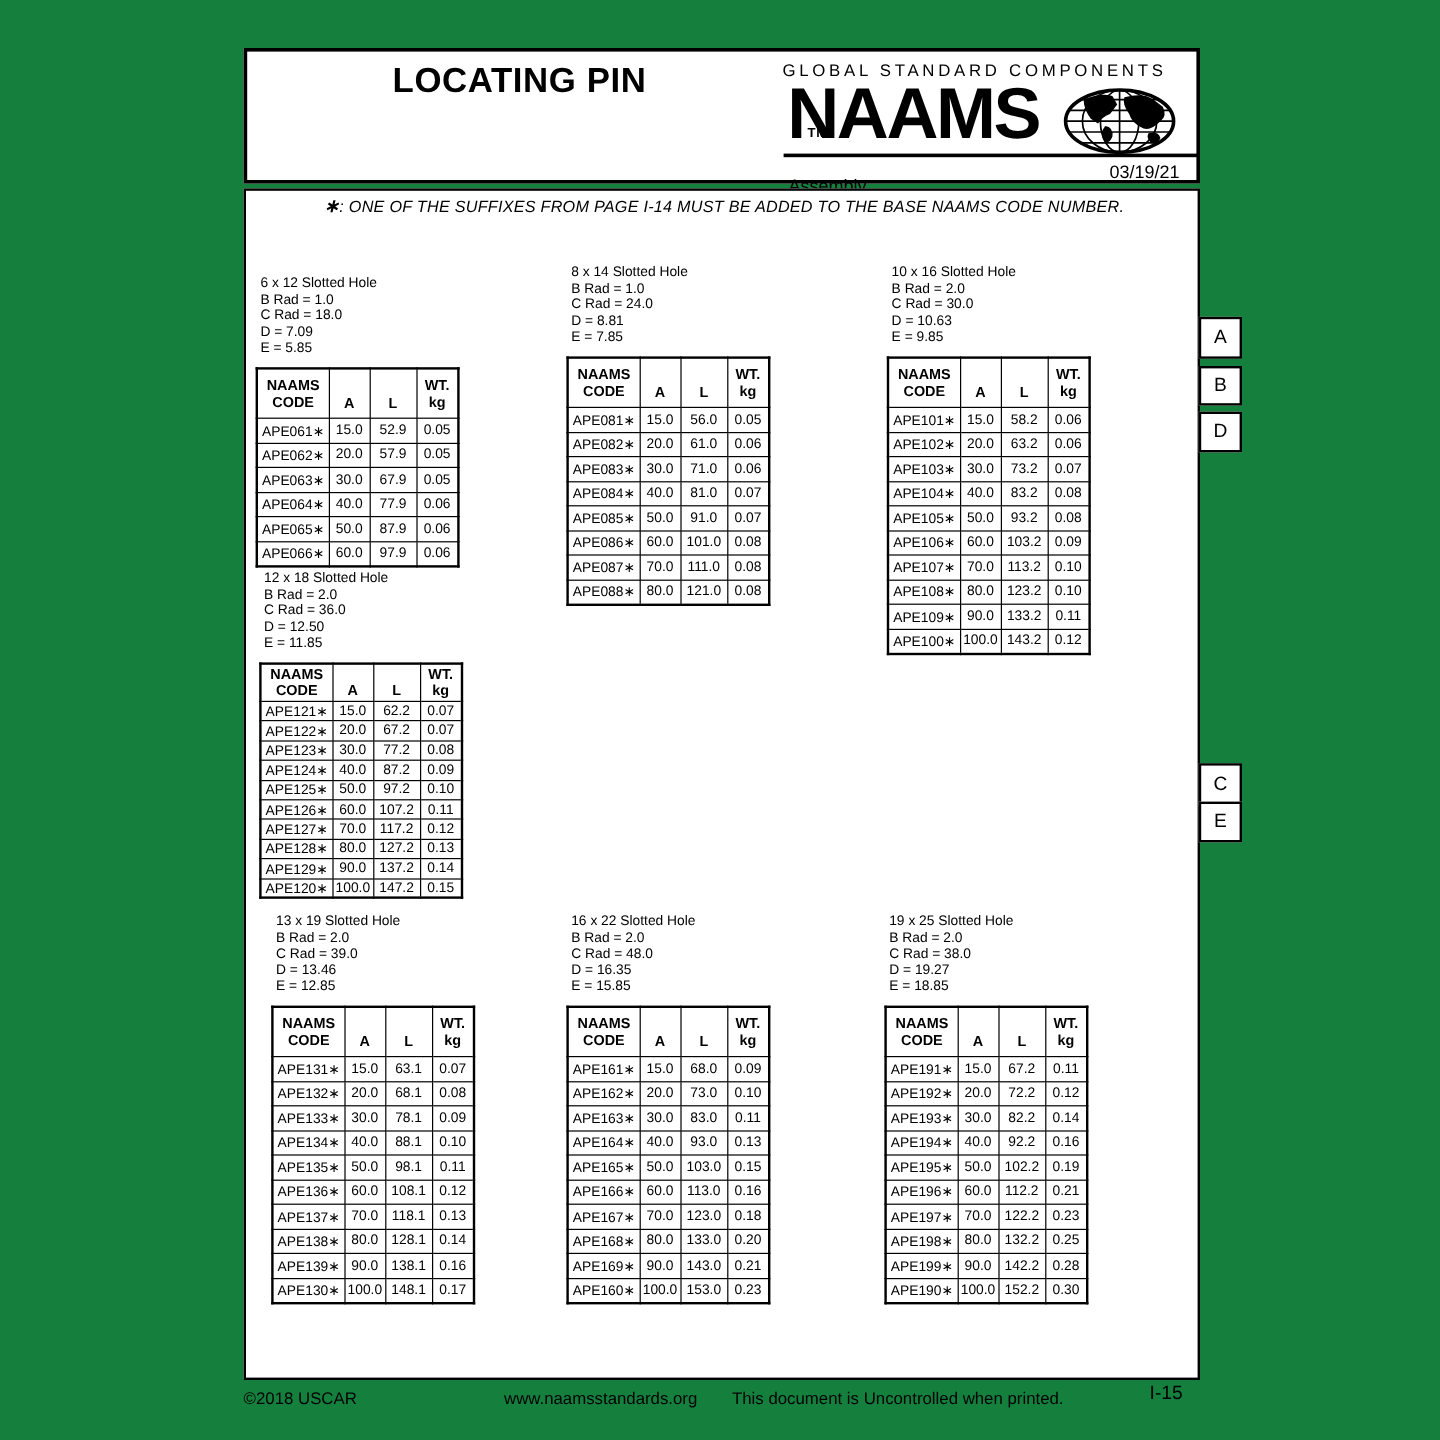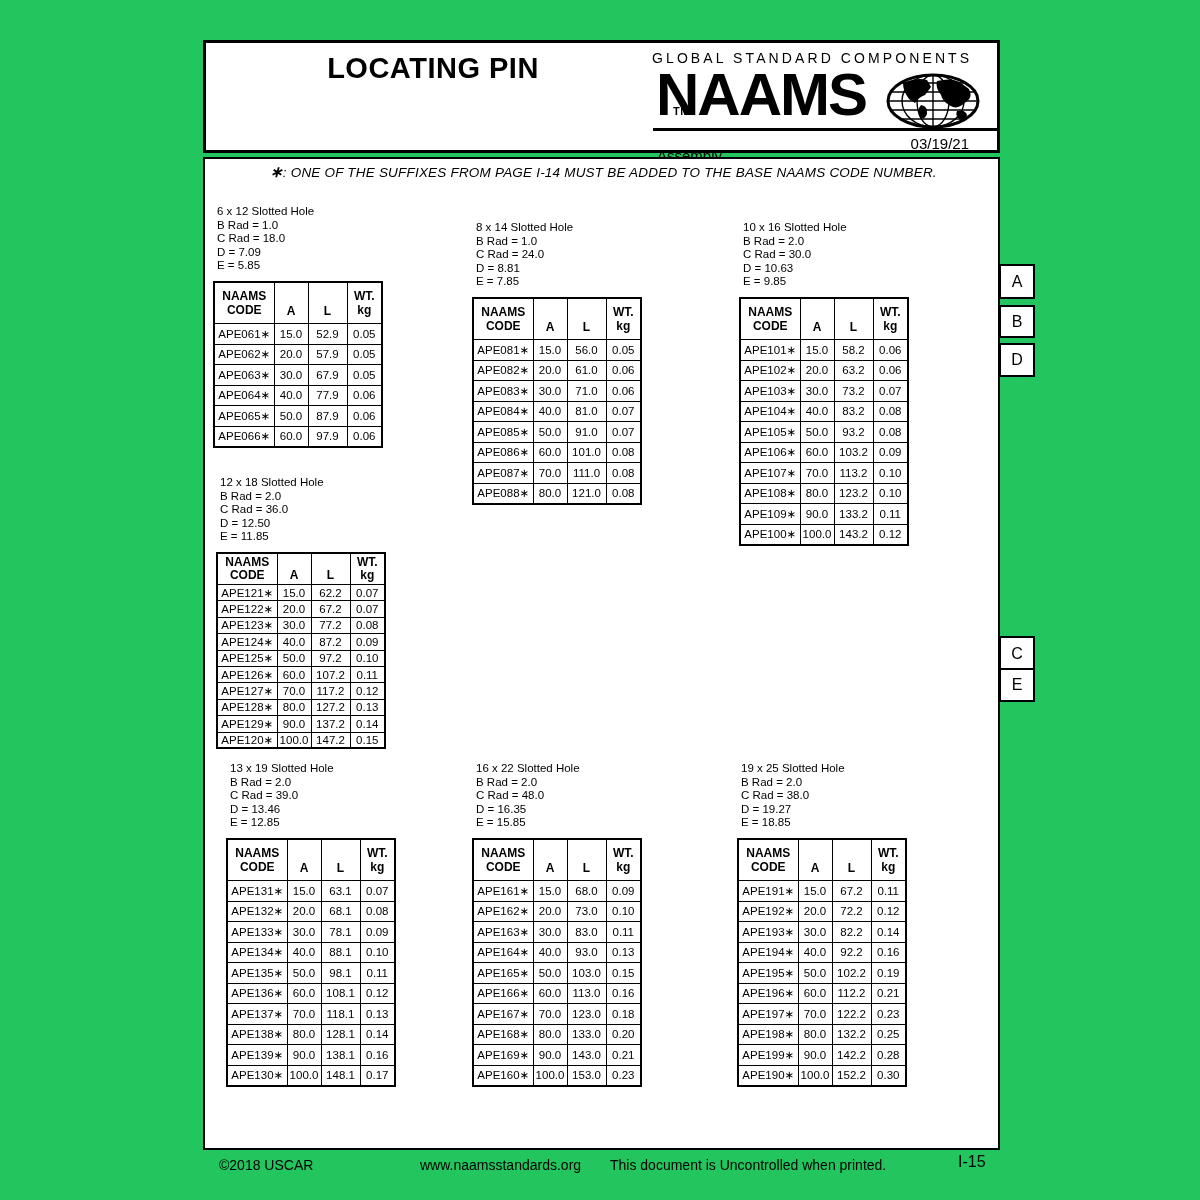--- a/index.html
+++ b/index.html
@@ -1,20 +1,20 @@
 <!DOCTYPE html>
 <html><head>
 <meta charset="utf-8">
 <style>
   html,body{margin:0;padding:0;}
   body{
     width:1200px;height:1200px;background:#ffffff;color:#000;
     font-family:"Liberation Sans", sans-serif;position:relative;overflow:hidden;
   }
-  .page{position:absolute;inset:0;background:#22c55e;}
+  .page{position:absolute;inset:0;background:#15803d;}
 
   
   .doc-header{
     position:absolute;left:203px;top:40px;width:797px;height:113px;
     border:3px solid #000;box-sizing:border-box;background:#fff;
   }
   .title-block{position:absolute;left:6px;top:8px;width:442px;text-align:center;font-weight:bold;}
   .title1{font-size:29px;line-height:34px;letter-spacing:0.5px;}
   .title2{font-size:24px;line-height:30px;}
   .title3{font-size:26px;line-height:32px;}
@@ -23,21 +23,21 @@
     letter-spacing:3.1px;white-space:nowrap;
   }
   .brand-tm{position:absolute;left:419px;top:62px;font-size:11px;font-weight:bold;letter-spacing:0.5px;margin-left:48px;}
   .brand-name{
     position:absolute;left:450px;top:22px;font-size:60px;line-height:60px;
     font-weight:bold;letter-spacing:-2px;
   }
   .globe{position:absolute;left:679px;top:30px;}
   .brand-rule{position:absolute;left:447px;top:85px;width:345px;height:3px;background:#000;}
   .brand-sub{position:absolute;left:451px;top:104px;font-size:15px;}
-  .brand-date{position:absolute;right:28px;top:92px;font-size:15px;}
+  .brand-date{position:absolute;right:14px;top:92px;font-size:15px;}
 
   
   .doc-body{
     position:absolute;left:203px;top:157px;width:797px;height:993px;
     border:2px solid #000;box-sizing:border-box;background:#fff;
   }
   .note{position:absolute;left:270px;top:163px;font-size:13.5px;letter-spacing:0.2px;white-space:nowrap;font-style:italic;}
   .note .star{font-size:15px;font-weight:bold;}
 
   
@@ -65,21 +65,21 @@
     font-size:16px;cursor:pointer;
   }
   .tab-a{top:264px;}
   .tab-b{top:305px;height:33px;}
   .tab-d{top:343px;height:34px;}
   .tab-c{top:636px;}
   .tab-e{top:668px;height:34px;}
 
   
   .footer-item{position:absolute;top:1157px;font-size:14px;white-space:nowrap;}
-  .f-copyright{left:203px;margin-left:16px;}
+  .f-copyright{left:203px;}
   .f-website{left:420px;}
   .f-disclaimer{left:610px;}
   .f-page{left:958px;top:1153px;font-size:16px;}
 </style>
 </head>
 <body>
 
 <div class="page">
 
   <div class="doc-header">
@@ -108,21 +108,21 @@
     </div>
     <div class="brand-rule"></div>
     <div class="brand-sub">Assembly</div>
     <div class="brand-date">03/19/21</div>
   </div>
 
   <div class="doc-body"></div>
 
   <div class="note"><span class="star">∗</span><span>:  ONE OF THE SUFFIXES FROM PAGE I-14 MUST BE ADDED TO THE BASE NAAMS CODE NUMBER.</span></div>
 
-  <section class="group" style="left:213px;top:203px;">
+  <section class="group" style="left:213px;top:228px;">
       <div class="ginfo">
         <div>6 x 12 Slotted Hole</div>
         <div>B Rad = 1.0</div>
         <div>C Rad = 18.0</div>
         <div>D = 7.09</div>
         <div>E = 5.85</div>
       </div>
       <table class="ptable">
         <colgroup>
           <col class="c-code">

